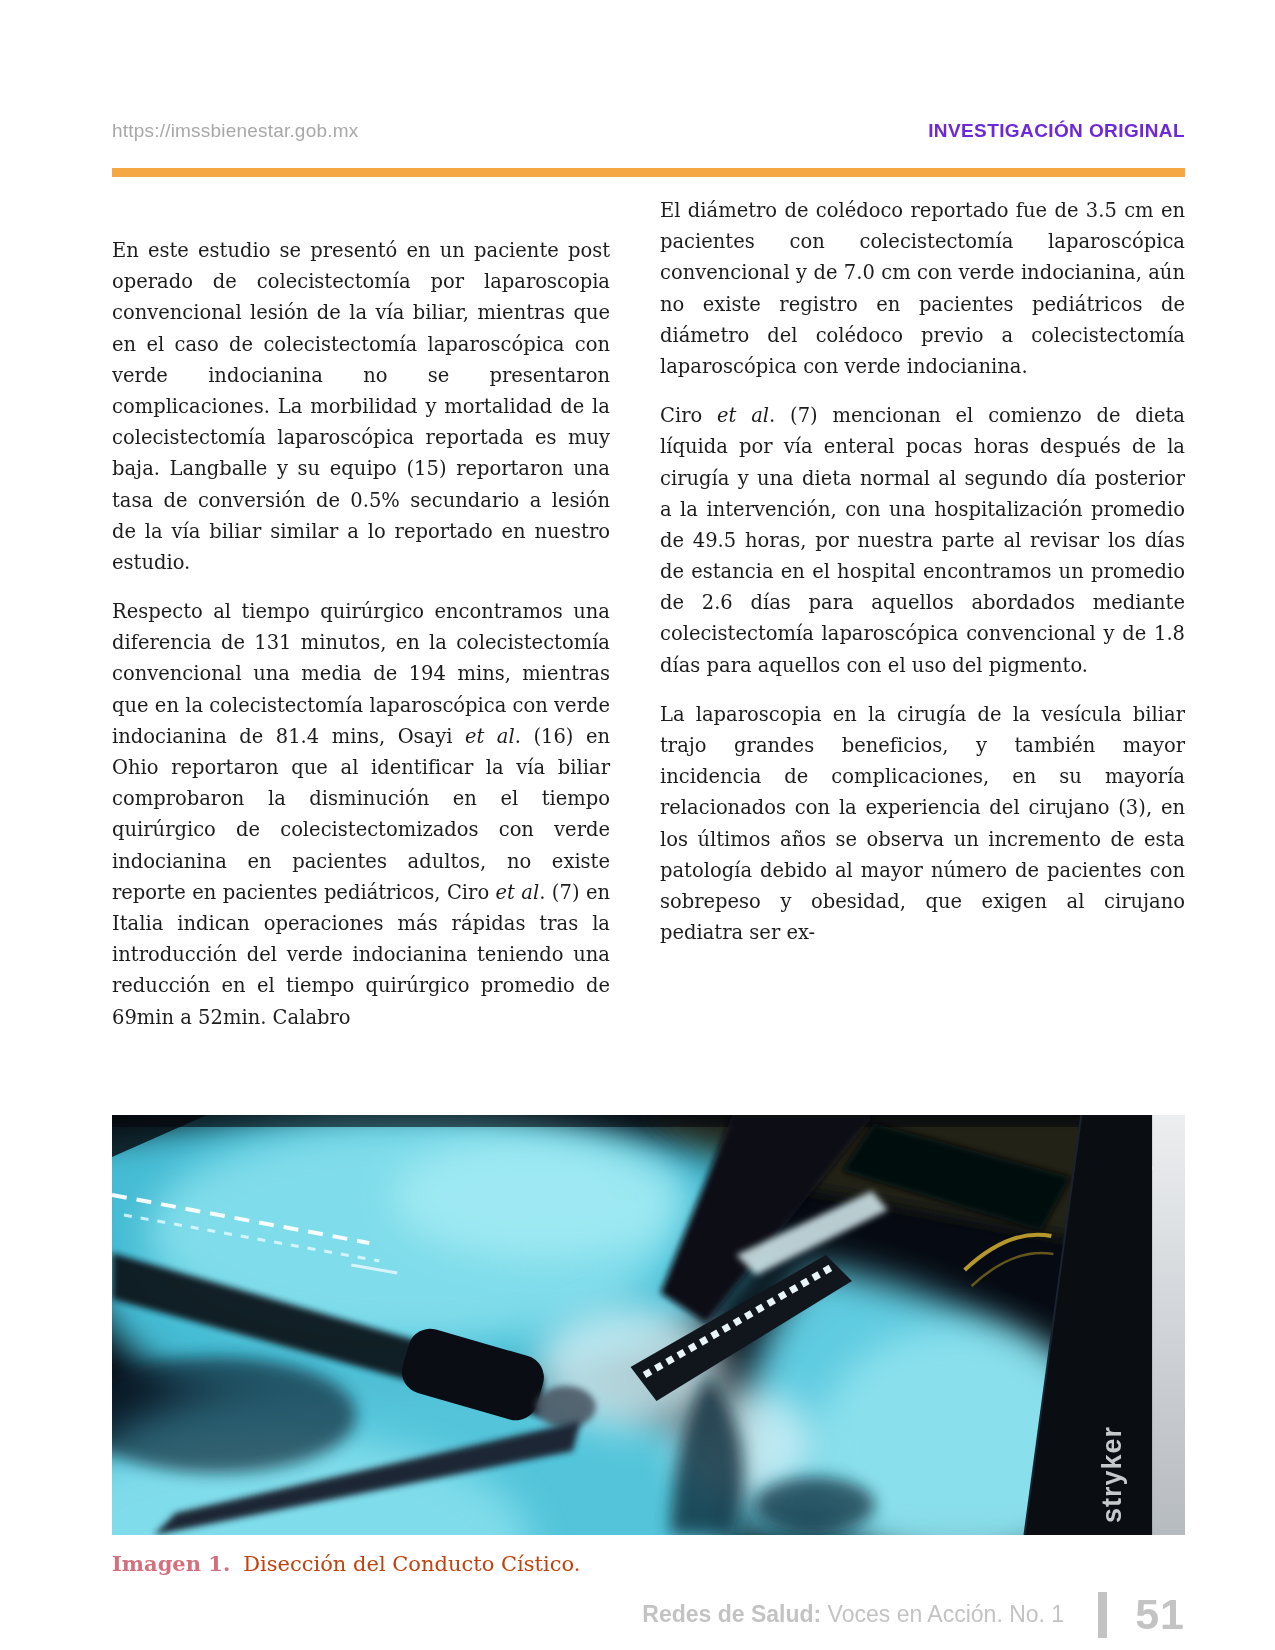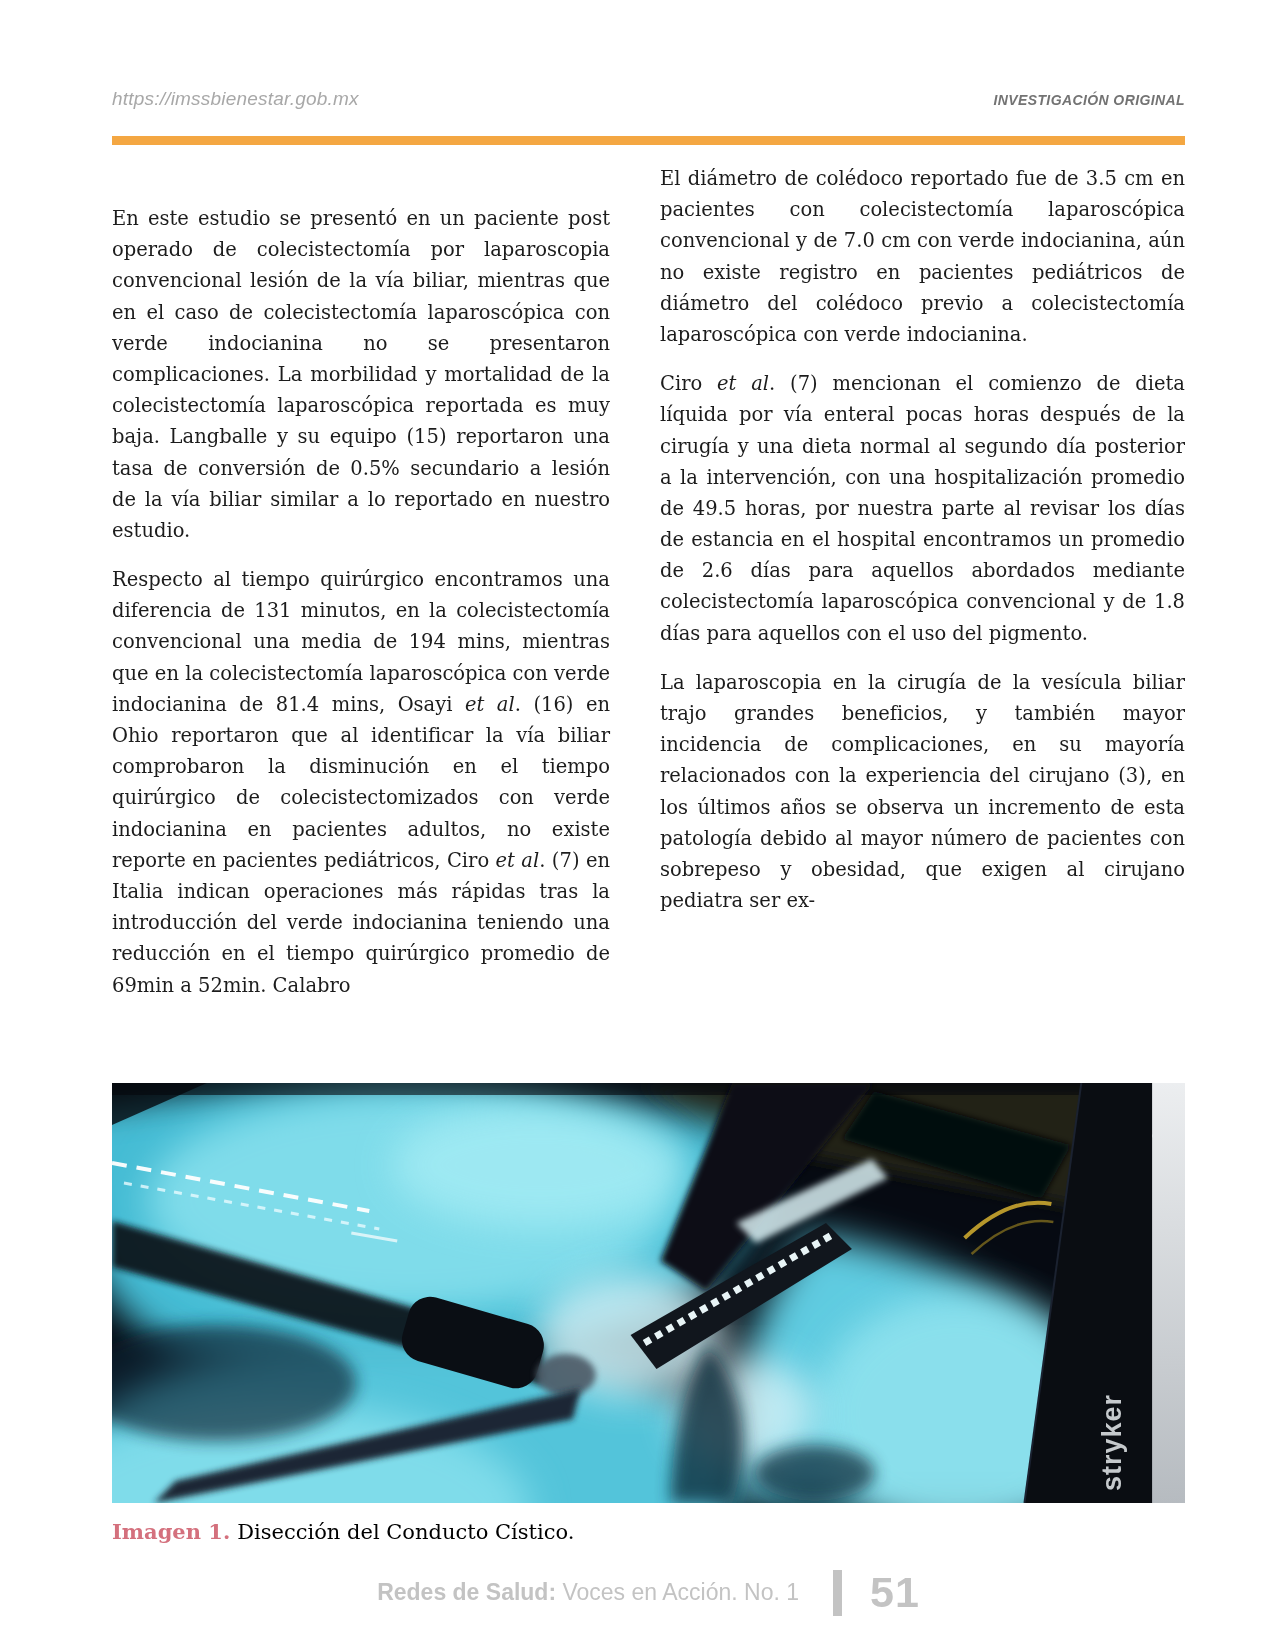--- a/index.html
+++ b/index.html
@@ -2,40 +2,40 @@
 <html lang="es"><head>
 <meta charset="utf-8">
 <style>
   html,body{margin:0;padding:0;}
   body{
     width:1275px;height:1650px;overflow:hidden;background:#ffffff;
     font-family:"Liberation Sans",sans-serif;color:#1c1c1c;
   }
   .page{box-sizing:border-box;width:1275px;height:1650px;padding:0 90px 0 112px;}
   
-  .hdr{display:flex;justify-content:space-between;align-items:baseline;padding-top:88px;font-style:italic;}
+  .hdr{display:flex;justify-content:space-between;align-items:baseline;padding-top:120px;}
   .hdr-url{color:#a8a8a8;font-size:19px;letter-spacing:.2px;}
-  .hdr-section{color:#737373;font-size:14px;font-weight:bold;letter-spacing:.4px;}
+  .hdr-section{color:#6d28d9;font-size:19px;font-weight:bold;letter-spacing:.4px;}
   .rule{height:9px;background:#f4a742;margin-top:26px;}
   
   .cols{display:flex;gap:50px;margin-top:18px;height:890px;overflow:hidden;}
   .col{font-family:"DejaVu Serif","Liberation Serif",serif;font-size:19.5px;
        line-height:1.6;text-align:justify;color:#1c1c1c;}
   .col-left{width:498px;padding-top:40px;}
   .col-right{width:525px;}
   .col p{margin:0 0 18px 0;}
   .col em{font-style:italic;margin-top:27px;}
   
   .figure{margin-top:30px;width:1073px;height:420px;background:#060a12;position:relative;overflow:hidden;}
   .figure svg{display:block;width:100%;height:100%;}
   .caption{margin-top:16px;font-family:"DejaVu Serif","Liberation Serif",serif;font-size:21px;}
   .caption-label{color:#d4707d;font-weight:bold;}
-  .caption-text{color:#000000;margin-left:7px;}
+  .caption-text{color:#c2410c;margin-left:13px;}
   
-  .footer{margin-top:24px;display:flex;justify-content:center;align-items:center;color:#c3c3c3;}
+  .footer{margin-top:14px;display:flex;justify-content:flex-end;align-items:center;color:#c3c3c3;}
   .footer-journal{font-size:23px;}
   .footer-journal b{font-weight:bold;}
   .footer-bar{width:9px;height:46px;background:#c3c3c3;margin:0 28px 0 34px;}
   .footer-page{font-size:43px;font-weight:bold;letter-spacing:1px;}
 </style>
 </head>
 <body>
 
 <div class="page">
 

